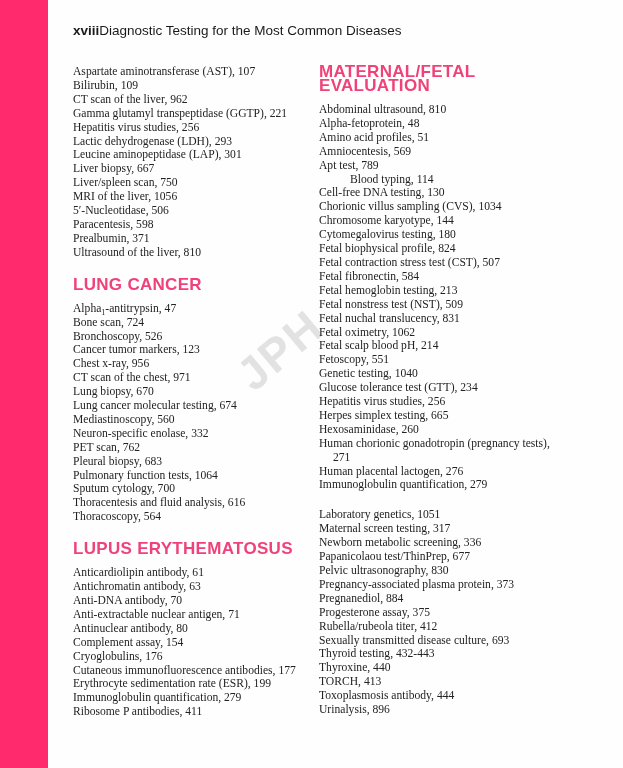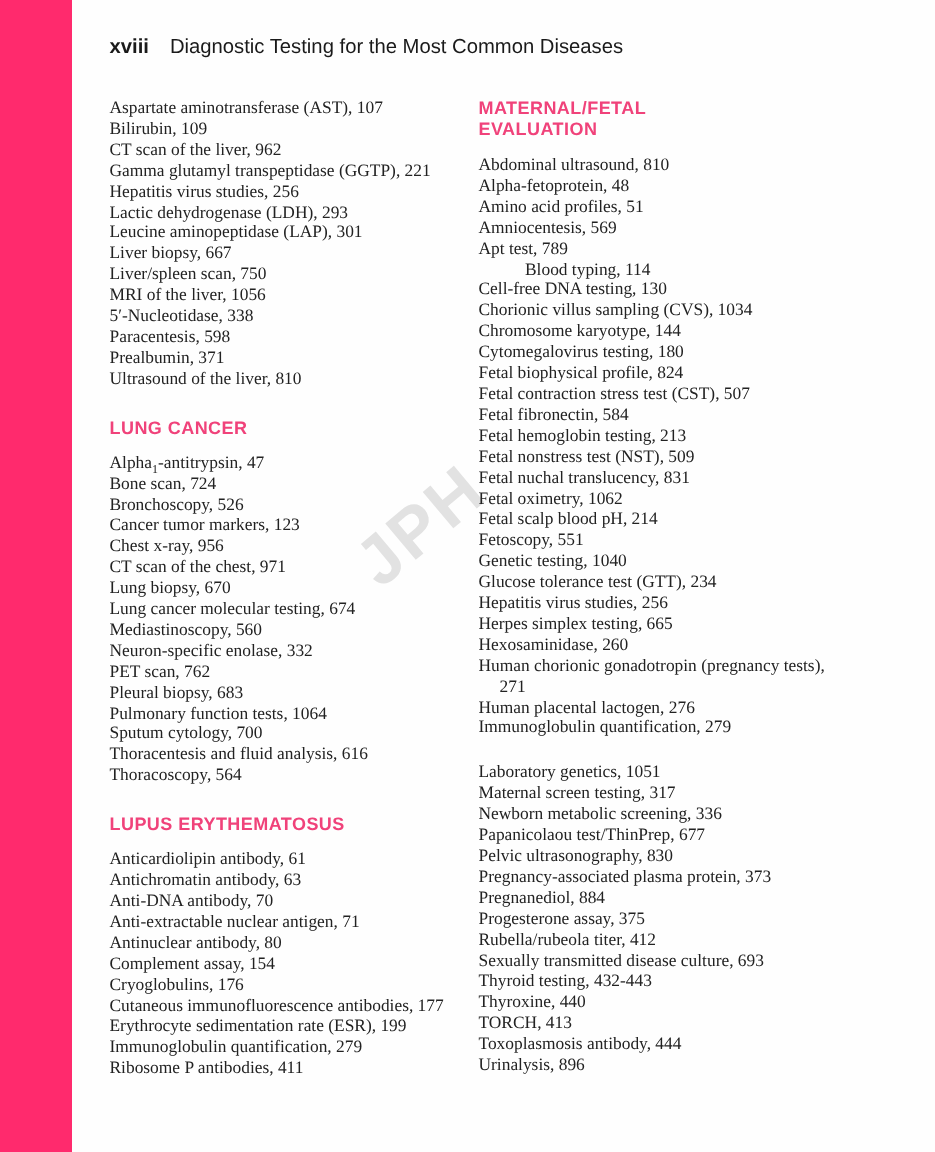--- a/index.html
+++ b/index.html
@@ -1,25 +1,25 @@
 <!DOCTYPE html>
 <html><head>
 <meta charset="utf-8">
 <style>
   html, body { margin:0; padding:0; }
   body { width:623px; height:768px; background:#fefefe; position:relative; overflow:hidden; font-family:"Liberation Serif", serif; color:#222; }
   .side-bar { position:absolute; left:0; top:0; width:48px; height:768px; background:#ff2a6d; }
   .header { position:absolute; left:73px; top:23px; font-family:"Liberation Sans", sans-serif; font-size:13.5px; color:#1a1a1a; white-space:nowrap; }
-  .header .pg { font-weight:bold; margin-right:14px; }
+  .header .pg { font-weight:bold; }
   .col { position:absolute; top:65px; }
   .col.left { left:73px; width:240px; }
   .col.right { left:319px; width:240px; }
   .entry { font-size:11.6px; line-height:13.9px; white-space:nowrap; }
   .entry.wrap { white-space:normal; padding-left:14px; text-indent:-14px; }
-  .section-title { font-family:"Liberation Sans", sans-serif; font-weight:bold; color:#f0427a; font-size:12px; line-height:14px; letter-spacing:0.3px; }
+  .section-title { font-family:"Liberation Sans", sans-serif; font-weight:bold; color:#f0427a; font-size:17px; line-height:14px; letter-spacing:0.3px; }
   .sec { margin-bottom:18px; }
   .sec .section-title { margin-bottom:10px; }
   .sub { font-size:8px; vertical-align:sub; line-height:0; }
   .watermark { position:absolute; left:226px; top:360px; font-family:"Liberation Sans", sans-serif; font-weight:bold; font-size:46px; color:#d9d9d9; opacity:0.75; transform:rotate(-40deg); transform-origin:left top; letter-spacing:2px; pointer-events:none; }
 </style>
 </head>
 <body>
 
 <div class="side-bar"></div>
 
@@ -35,21 +35,21 @@
         <div class="entry">Aspartate aminotransferase (AST), 107</div>
         <div class="entry">Bilirubin, 109</div>
         <div class="entry">CT scan of the liver, 962</div>
         <div class="entry">Gamma glutamyl transpeptidase (GGTP), 221</div>
         <div class="entry">Hepatitis virus studies, 256</div>
         <div class="entry">Lactic dehydrogenase (LDH), 293</div>
         <div class="entry">Leucine aminopeptidase (LAP), 301</div>
         <div class="entry">Liver biopsy, 667</div>
         <div class="entry">Liver/spleen scan, 750</div>
         <div class="entry">MRI of the liver, 1056</div>
-        <div class="entry">5′-Nucleotidase, 338</div>
+        <div class="entry">5′-Nucleotidase, 506</div>
         <div class="entry">Paracentesis, 598</div>
         <div class="entry">Prealbumin, 371</div>
         <div class="entry">Ultrasound of the liver, 810</div>
       </div>
   </div>
 
   <div class="sec">
     <div class="section-title">LUNG CANCER</div>
     <div class="entry"><span>Alpha</span><span class="sub">1</span><span>-antitrypsin, 47</span></div>
     <div>

